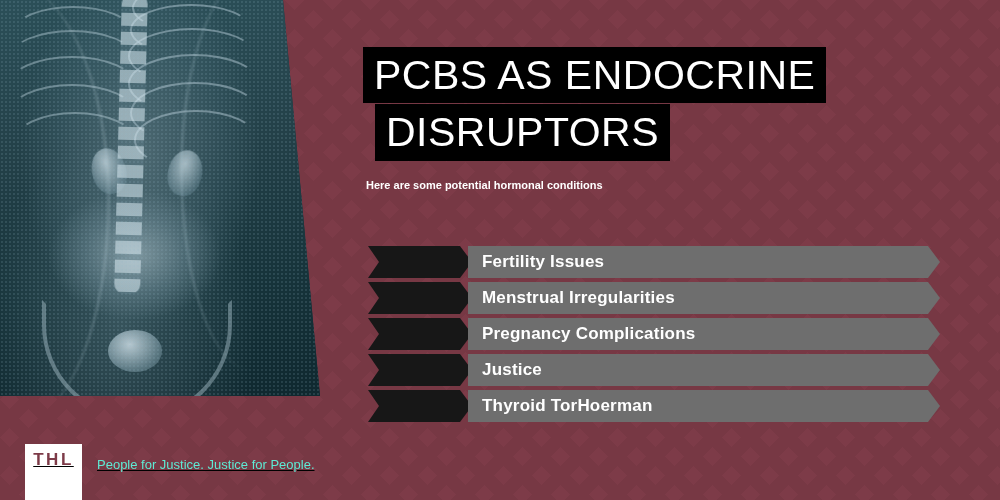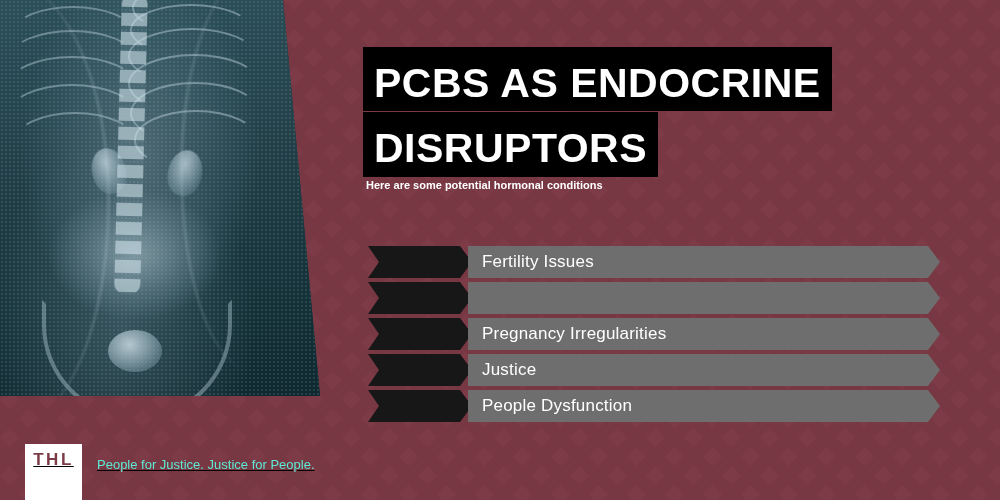--- a/index.html
+++ b/index.html
@@ -125,27 +125,27 @@
   #title-block {
     position:absolute;
     left:363px; top:47px;
     width:505px;
   }
   .title-line {
     display:inline-block;
     background:#000;
     color:#fff;
     font-size:41px;
-    font-weight:bold;
+    font-weight:normal;
     line-height:1.18;
     letter-spacing:.5px;
-    padding:12px 11px 4px 11px;
+    padding:4px 11px 4px 11px;
     white-space:nowrap;
   }
-  #title-line-2 { margin-top:1px; }
+  #title-line-2 { margin-top:1px;margin-left:12px; }
 
   
   #subtitle {
     position:absolute;
     left:366px; top:178px;
     width:500px;
     color:#fff;
     font-size:11px;
     font-weight:bold;
     line-height:1.42;
@@ -176,21 +176,21 @@
     background:#6e6e6e;
     clip-path:polygon(0 0, 460px 0, 472px 50%, 460px 100%, 0 100%);
   }
   .row-label {
     position:absolute;
     left:114px; top:0;
     height:32px;
     display:flex; align-items:center;
     color:#fff;
     font-size:17px;
-    font-weight:400;
+    font-weight:700;
     letter-spacing:.2px;
     white-space:nowrap;
   }
 
   
   #logo-block {
     position:absolute;
     left:25px; top:444px;
     display:flex;
     align-items:flex-start;
@@ -275,38 +275,39 @@
 
     <div class="condition-row">
       <div class="row-tag"></div>
       <div class="row-bar"></div>
       <div class="row-label">Fertility Issues</div>
     </div>
 
     <div class="condition-row">
       <div class="row-tag"></div>
       <div class="row-bar"></div>
-    </div>
-
-    <div class="condition-row">
-      <div class="row-tag"></div>
-      <div class="row-bar"></div>
-      <div class="row-label">Pregnancy Irregularities</div>
+      <div class="row-label">Menstrual Irregularities</div>
+    </div>
+
+    <div class="condition-row">
+      <div class="row-tag"></div>
+      <div class="row-bar"></div>
+      <div class="row-label">Pregnancy Complications</div>
     </div>
 
     <div class="condition-row">
       <div class="row-tag"></div>
       <div class="row-bar"></div>
       <div class="row-label">Justice</div>
     </div>
 
     <div class="condition-row">
       <div class="row-tag"></div>
       <div class="row-bar"></div>
-      <div class="row-label">People Dysfunction</div>
+      <div class="row-label">Thyroid TorHoerman</div>
     </div>
 
   </div>
 
   <div id="logo-block">
     <div id="logo-mark">
       <span id="logo-mark-text">THL</span>
     </div>
     <div id="logo-text">
       <div id="logo-tagline">People for Justice. Justice for People.</div>

